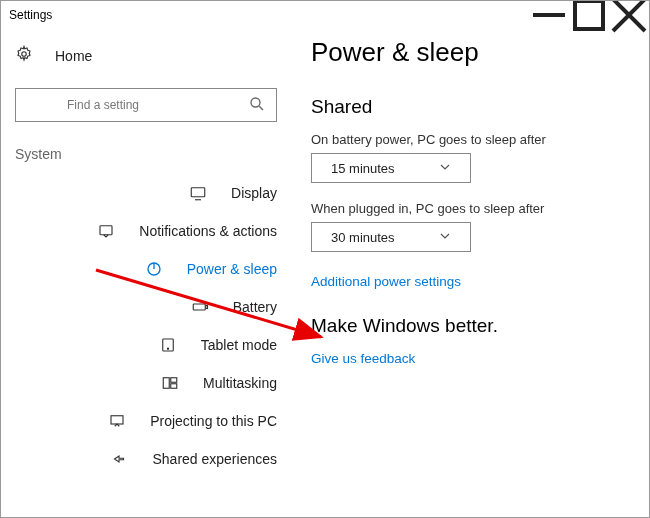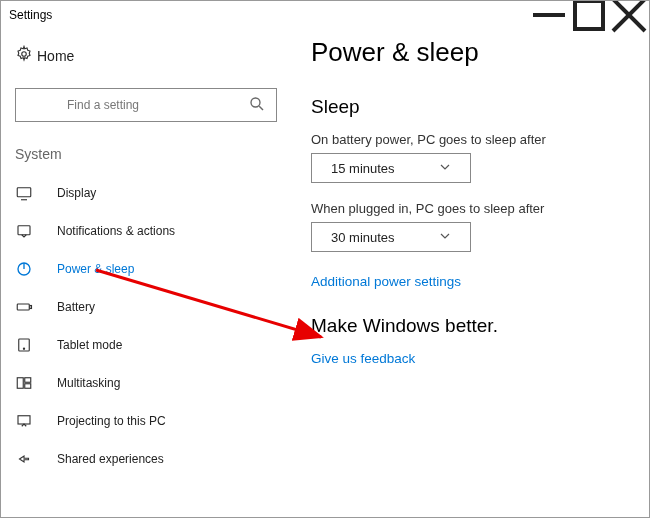--- a/index.html
+++ b/index.html
@@ -37,21 +37,21 @@
       display: flex;
       height: calc(100% - 28px);
     }
     .sidebar {
       width: 290px;
       padding: 12px 14px 0 14px;
     }
     .home-row {
       display: flex;
       align-items: center;
-      gap: 4px;
+      gap: 22px;
       margin-bottom: 18px;
       font-size: 14px;
       color: #222;
       padding: 4px 0;
     }
     .search-box {
       height: 34px;
       border: 1px solid #888;
       display: flex;
       align-items: center;
@@ -72,22 +72,23 @@
     .section-label {
       font-size: 14px;
       color: #666;
       margin-bottom: 12px;
     }
     .nav-item {
       display: flex;
       align-items: center;
       gap: 24px;
       padding: 10px 0;
-      font-size: 12px;
+      font-size: 14px;
       color: #222;
+      justify-content: flex-end;
     }
     .nav-item.active {
       color: #0078d7;
     }
     .nav-item .icon {
       width: 18px;
       height: 18px;
       display: flex;
       align-items: center;
       justify-content: center;
@@ -267,21 +268,21 @@
             <path d="M6 12l6-4v3h6v2h-6v3z"></path>
           </svg>
       </span>
       <span>Shared experiences</span>
     </div>
   </div>
 
   <div class="content">
     <h1>Power &amp; sleep</h1>
 
-    <h2>Sleep</h2>
+    <h2>Shared</h2>
 
     <div class="label">On battery power, PC goes to sleep after</div>
     <div class="select-box">
       <span>15 minutes</span>
       <span><svg width="12" height="12" viewBox="0 0 12 12">
             <path d="M2 4l4 4 4-4" fill="none" stroke="#555" stroke-width="1.2"></path>
           </svg></span>
     </div>
 
     <div class="label">When plugged in, PC goes to sleep after</div>

